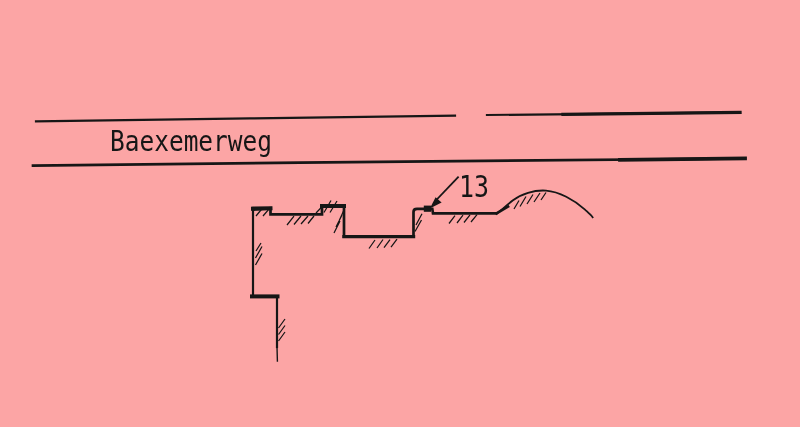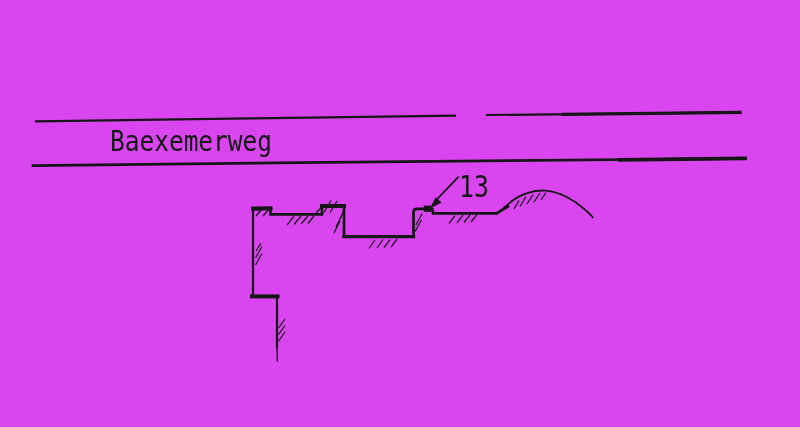--- a/index.html
+++ b/index.html
@@ -8,21 +8,21 @@
     width: 800px;
     height: 427px;
     background: #ffffff;
     overflow: hidden;
     font-family: "DejaVu Sans Mono", "Liberation Mono", monospace;
   }
   .sketch-wrap {
     position: relative;
     width: 800px;
     height: 427px;
-    background: #d946ef;
+    background: #fca5a5;
   }
   svg { display: block; }
   .ink-stroke {
     stroke: #161616;
     fill: none;
     stroke-linecap: square;
   }
   .ink-thin   { stroke-width: 1.4; }
   .ink-med    { stroke-width: 2.2; }
   .ink-heavy  { stroke-width: 2.7; }

